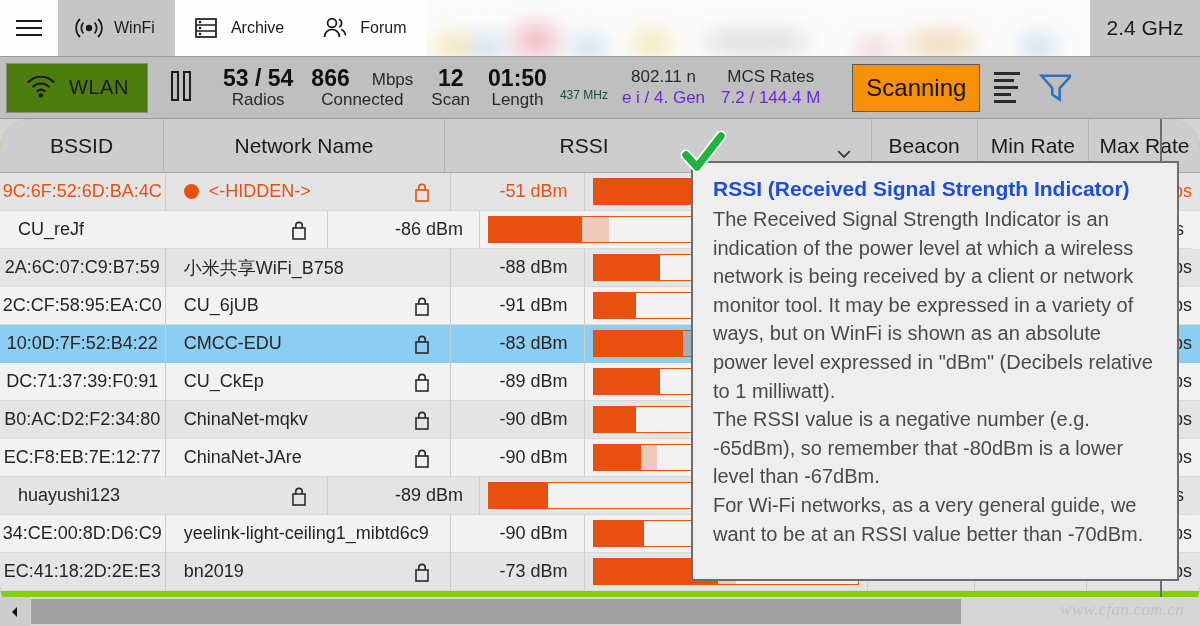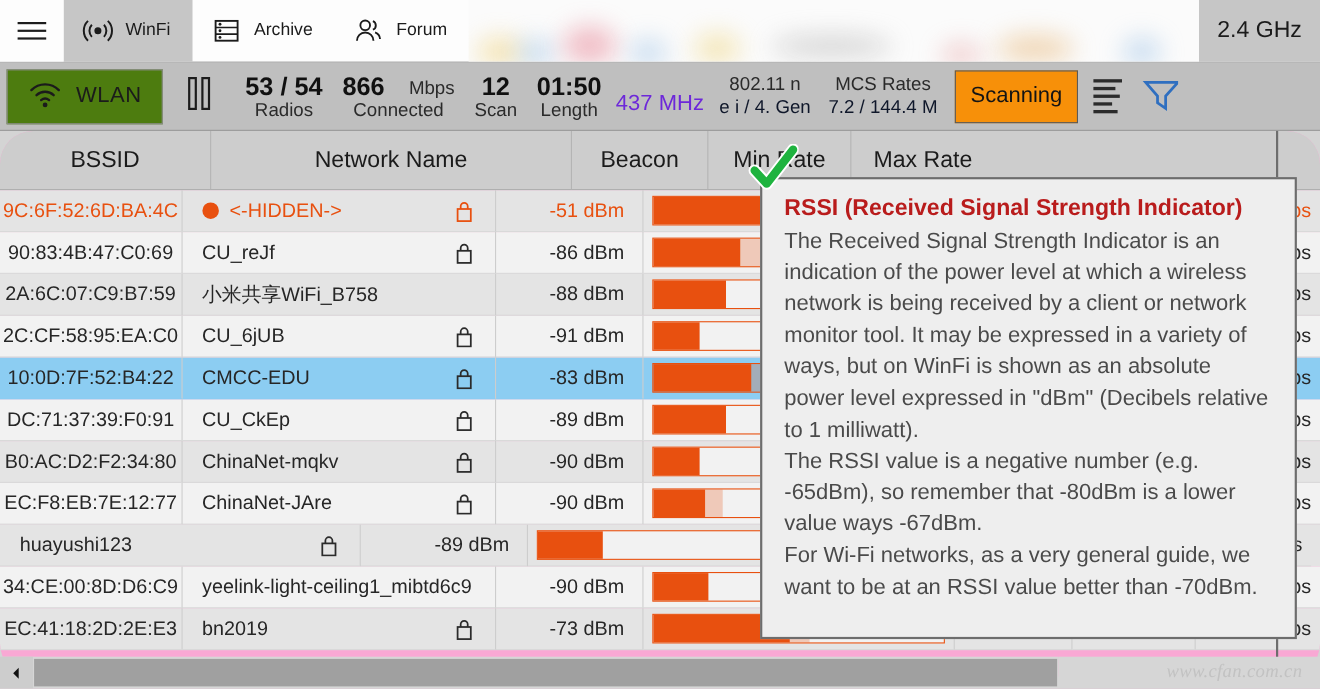--- a/index.html
+++ b/index.html
@@ -68,36 +68,36 @@
     display: inline-block; width: 8px; height: 30px;
     border: 2px solid #1c1c1c; margin: 0 2px; background: transparent;
   }
   .stat { text-align: center; padding: 0 9px; white-space: nowrap; }
   .stat .big { font-size: 23px; font-weight: bold; color: #101010; line-height: 1.05; }
   .stat .sub { font-size: 17px; color: #2a2a2a; line-height: 1.15; }
   .stat-inline { display: flex; align-items: flex-end; gap: 22px; justify-content: center; }
   .stat-inline .unit { font-size: 17px; font-weight: normal; color: #2a2a2a; }
   .stat2 { text-align: center; padding: 0 8px; white-space: nowrap; }
   .stat2 .l1 { font-size: 17px; color: #2a2a2a; line-height: 1.2; }
-  .stat2 .l2 { font-size: 17px; color: #0f172a; line-height: 1.2; }
-  .mhz { font-size: 20px; color: #6d28d9; padding: 14px 6px 0 4px; white-space: nowrap; }
+  .stat2 .l2 { font-size: 17px; color: #6d28d9; line-height: 1.2; }
+  .mhz { font-size: 12px; color: #14532d; padding: 14px 6px 0 4px; white-space: nowrap; }
   .scanning {
-    margin-left: 8px; height: 48px; min-width: 108px; padding: 0 13px;
+    margin-left: 24px; height: 48px; min-width: 108px; padding: 0 13px;
     background: #f79009; border: 1px solid #5a5a5a;
     display: flex; align-items: center; justify-content: center;
-    font-size: 20px; color: #141414; cursor: pointer;
+    font-size: 24px; color: #141414; cursor: pointer;
   }
   .tb-icon { width: 54px; height: 50px; display: flex; align-items: center;
              justify-content: center; cursor: pointer; }
   .sortlines i { display: block; height: 3px; background: #2b2b2b; margin: 4px 0; }
 
   
   .grid {
     position: absolute; top: 119px; left: 0; width: 1200px; height: 496px;
-    background: #f9a8d4; overflow: hidden; border-radius: 30px;
+    background: #84cc16; overflow: hidden; border-radius: 30px;
   }
   .hdr {
     display: flex; height: 54px; background: #cdcdcd;
     border-bottom: 1px solid #a8a8a8;
   }
   .hcell {
     display: flex; align-items: center; justify-content: center;
     font-size: 21px; color: #1b1b1b;
     border-right: 1px solid #b4b4b4; position: relative; cursor: pointer;
     overflow: hidden; white-space: nowrap;
@@ -135,21 +135,21 @@
   .row.sel .barwrap { background: #8ccdf2; }
   .barfill { position: absolute; left: 0; top: 0; bottom: 0; background: #e8500f; }
   .barghost { position: absolute; top: 0; bottom: 0; background: rgba(232,80,15,.25); }
 
   
   .tooltip {
     position: absolute; left: 691px; top: 161px; width: 488px; height: 420px;
     background: #eeeeee; border: 2px solid #6d6d6d; padding: 14px 18px 10px 20px;
     z-index: 40;
   }
-  .tt-title { font-size: 21px; font-weight: bold; color: #b91c1c; margin-bottom: 4px; }
+  .tt-title { font-size: 21px; font-weight: bold; color: #1d4ed8; margin-bottom: 4px; }
   .tt-p { font-size: 20px; color: #4a4a4a; line-height: 1.43; }
   .checkmark { position: absolute; left: 680px; top: 131px; z-index: 45; }
 
   
   .hscroll {
     position: absolute; left: 0; top: 597px; width: 962px; height: 29px;
     background: #d6d6d6; display: flex; align-items: center;
   }
   .hs-btn { width: 30px; height: 29px; display: flex; align-items: center;
             justify-content: center; background: #cdcdcd; cursor: pointer; }
@@ -312,20 +312,28 @@
           <path d="M4 6 H30 L20 17 V27 L13.5 22.5 V17 Z" stroke="#2f6fc0" stroke-width="2.2" fill="none"></path>
         </svg>
       </span>
     </div>
   </div>
 
   <div class="grid">
     <div class="hdr">
       <div class="hcell c-bssid">BSSID</div>
       <div class="hcell c-name" style="justify-content:center;padding:0">Network Name</div>
+      <div class="hcell" style="width:480px;justify-content:flex-start;padding-left:115px;">
+        <span>RSSI</span>
+        <span class="chev">
+          <svg viewBox="0 0 12 12" width="14" height="14">
+              <path d="M1 3.5 L6 8.5 L11 3.5" stroke="#3a3a3a" stroke-width="1.6" fill="none"></path>
+            </svg>
+        </span>
+      </div>
       <div class="hcell c-beacon">Beacon</div>
       <div class="hcell c-min">Min Rate</div>
       <div class="hcell c-max" style="justify-content:center;padding:0;border-right:none;">Max Rate</div>
     </div>
     <div id="rows">
         <div class="row odd">
           <div class="cell c-bssid orange">9C:6F:52:6D:BA:4C</div>
           <div class="cell c-name orange">
             <span class="dot"></span>
             <span>&lt;-HIDDEN-&gt;</span>
@@ -338,21 +346,20 @@
           <div class="cell c-bar">
             <span class="barwrap">
               <span class="barfill" style="width:100%"></span>
             </span>
           </div>
           <div class="cell c-beacon"></div>
           <div class="cell c-min"></div>
           <div class="cell c-max orange" style="border-right:none">ps</div>
         </div>
         <div class="row even">
-          <div class="cell c-bssid ">90:83:4B:47:C0:69</div>
           <div class="cell c-name ">
             <span>CU_reJf</span>
             <span class="lock"><svg viewBox="0 0 16 20" width="16" height="20">
                 <rect x="2" y="8" width="12" height="11" stroke="#2b2b2b" stroke-width="1.6" fill="none"></rect>
                 <path d="M4.8 8 V5.6 a3.2 3.2 0 0 1 6.4 0 V8" stroke="#2b2b2b" stroke-width="1.6" fill="none"></path>
               </svg></span>
           </div>
           <div class="cell c-rssi ">-86 dBm</div>
           <div class="cell c-bar">
             <span class="barwrap">
@@ -537,21 +544,21 @@
   <div class="checkmark">
     <svg viewBox="0 0 46 46" width="46" height="46">
       <path d="M6 24 L17 36 L41 5" stroke="#ffffff" stroke-width="11" fill="none" stroke-linecap="round" stroke-linejoin="round"></path>
       <path d="M6 24 L17 36 L41 5" stroke="#1fb33f" stroke-width="7.5" fill="none" stroke-linecap="round" stroke-linejoin="round"></path>
     </svg>
   </div>
 
   <div class="tooltip">
     <div class="tt-title">RSSI (Received Signal Strength Indicator)</div>
     <div class="tt-p">The Received Signal Strength Indicator is an indication of the power level at which a wireless network is being received by a client or network monitor tool. It may be expressed in a variety of ways, but on WinFi is shown as an absolute power level expressed in "dBm" (Decibels relative to 1 milliwatt).</div>
-    <div class="tt-p">The RSSI value is a negative number (e.g. -65dBm), so remember that -80dBm is a lower value ways -67dBm.</div>
+    <div class="tt-p">The RSSI value is a negative number (e.g. -65dBm), so remember that -80dBm is a lower level than -67dBm.</div>
     <div class="tt-p">For Wi-Fi networks, as a very general guide, we want to be at an RSSI value better than -70dBm.</div>
   </div>
 
   <div class="hscroll">
     <div class="hs-btn">
       <svg viewBox="0 0 12 12" width="12" height="12">
           <path d="M8 1 L3 6 L8 11 Z" fill="#111"></path>
         </svg>
     </div>
     <div class="hs-thumb"></div>

